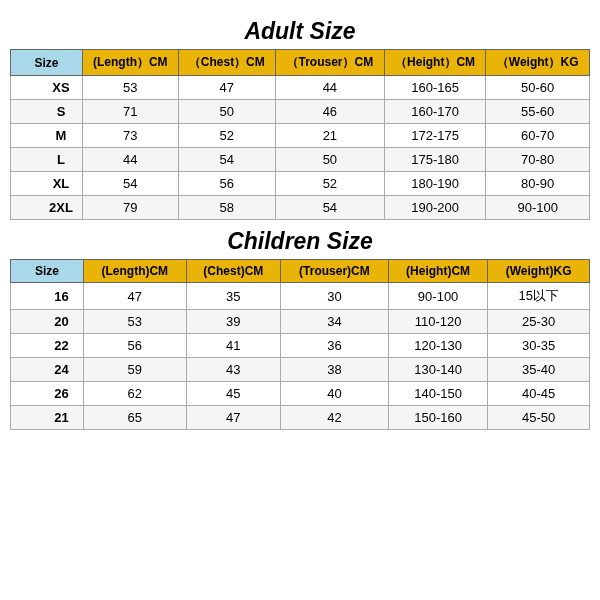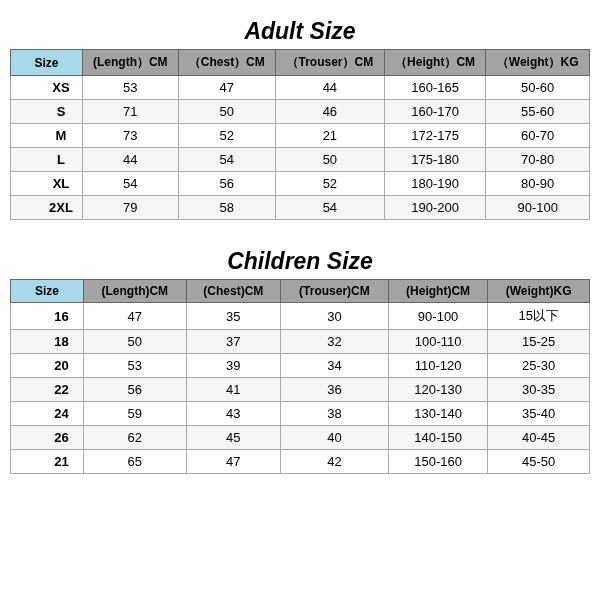--- a/index.html
+++ b/index.html
@@ -19,25 +19,25 @@
       font-size: 23px;
       font-weight: bold;
       text-align: center;
       margin: 8px 0 4px 0;
       font-style: italic;
     }
 
     table {
       width: 580px;
       border-collapse: collapse;
-      margin-bottom: 20px;
+      margin-bottom: 0;
     }
 
     th {
-      background-color: #a3a3a3;
+      background-color: #eab308;
       border: 1px solid #666;
       padding: 4px 6px;
       text-align: center;
       font-weight: bold;
       font-size: 12px;
     }
 
     td {
       border: 1px solid #aaa;
       padding: 4px 6px;
@@ -145,28 +145,20 @@
   <tbody id="children-tbody">
       <tr>
         <td>16</td>
         <td>47</td>
         <td>35</td>
         <td>30</td>
         <td>90-100</td>
         <td>15以下</td>
       </tr>
       <tr>
-        <td>18</td>
-        <td>50</td>
-        <td>37</td>
-        <td>32</td>
-        <td>100-110</td>
-        <td>15-25</td>
-      </tr>
-      <tr>
         <td>20</td>
         <td>53</td>
         <td>39</td>
         <td>34</td>
         <td>110-120</td>
         <td>25-30</td>
       </tr>
       <tr>
         <td>22</td>
         <td>56</td>

